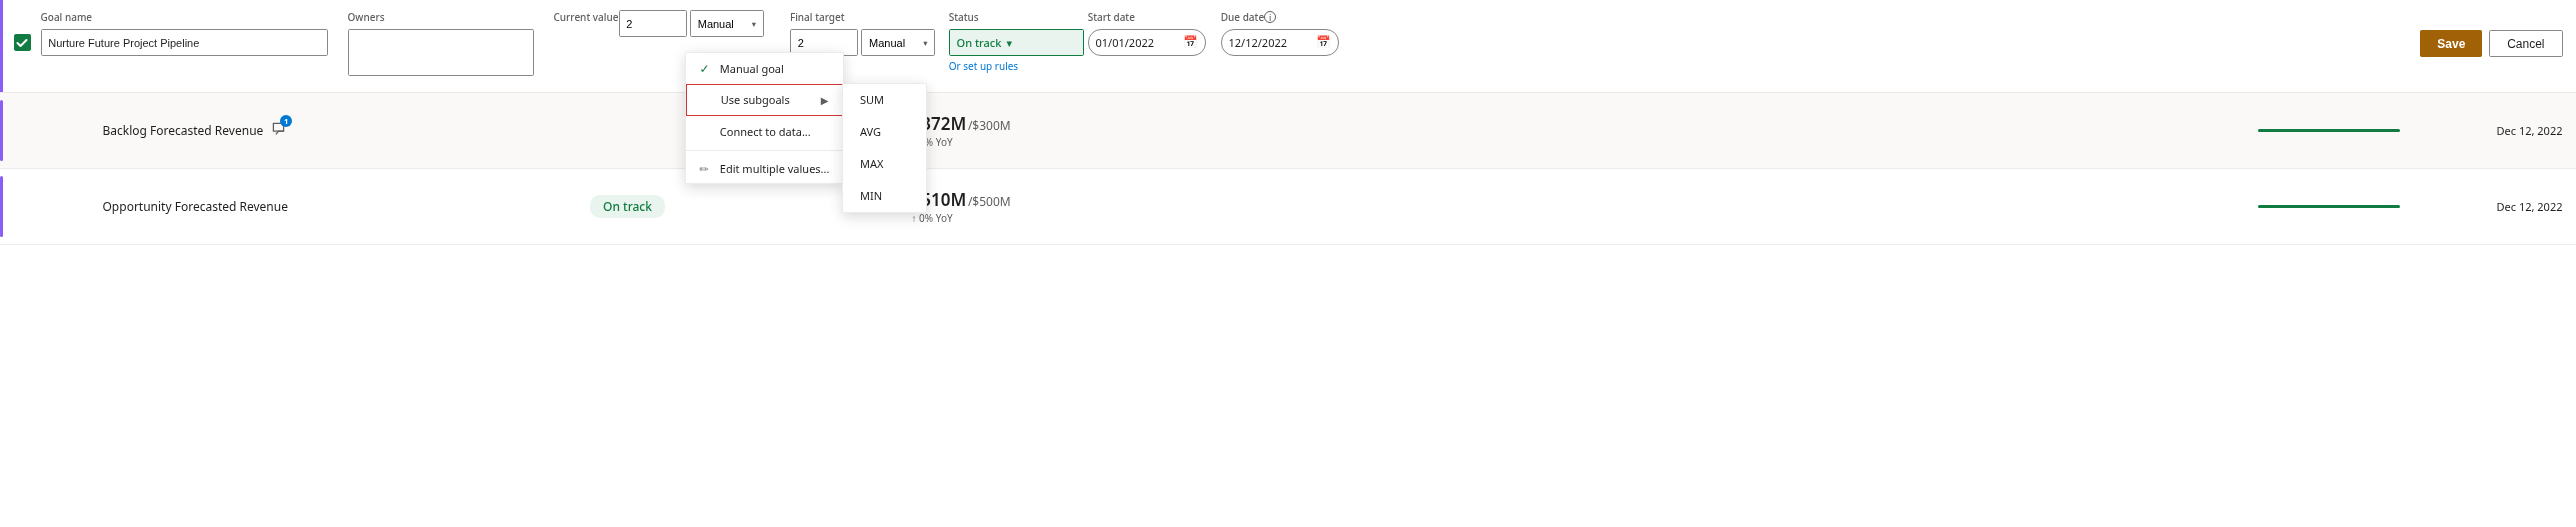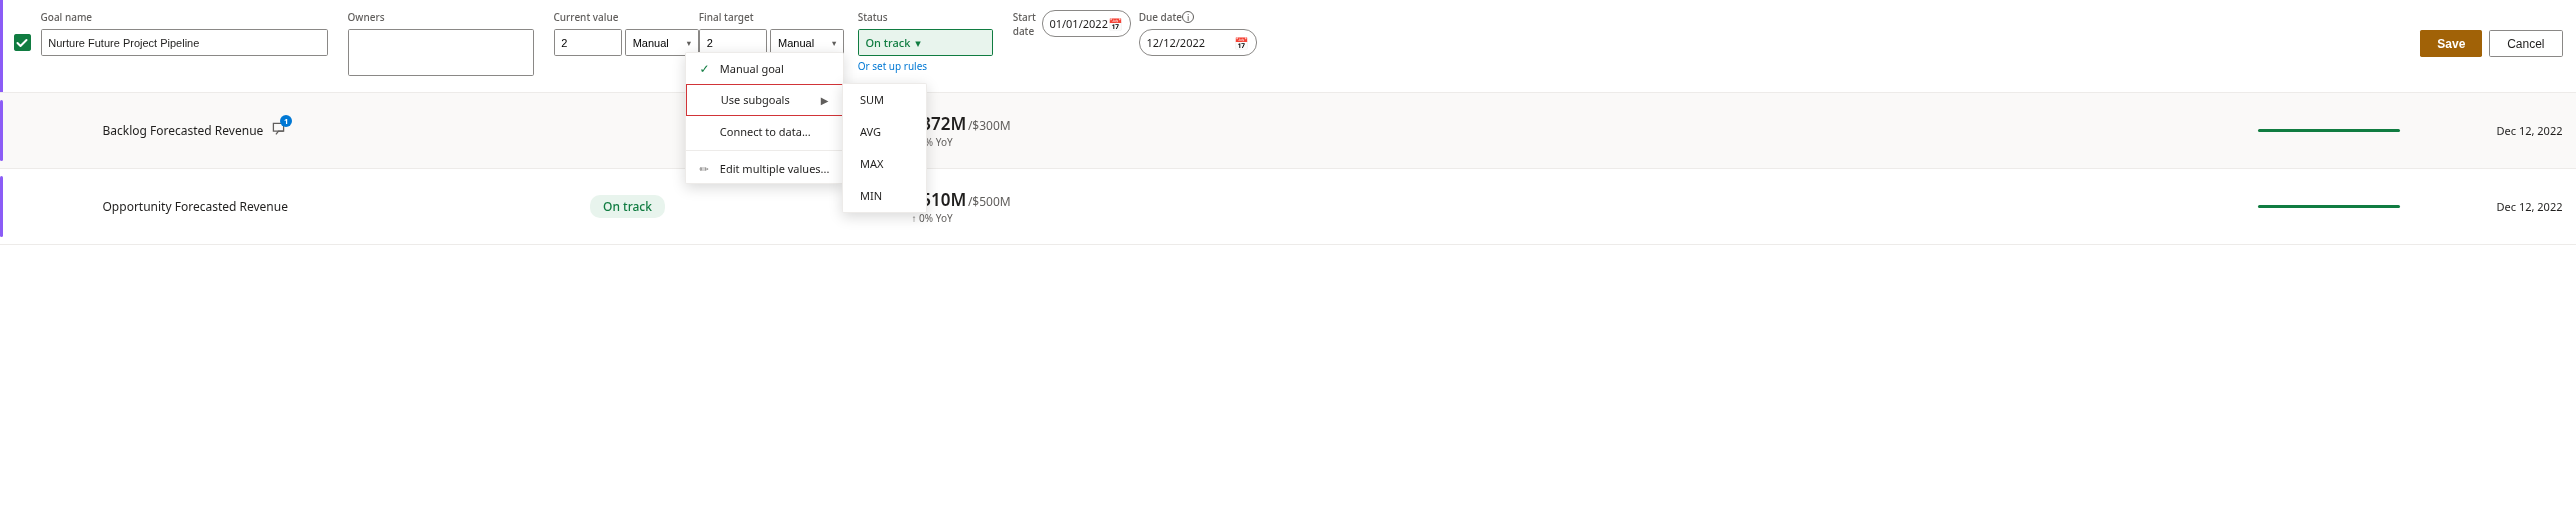--- a/index.html
+++ b/index.html
@@ -97,22 +97,22 @@
 
     .owners-box {
       border: 0.8px solid #8a8886;
       border-radius: 1.7px;
       height: 47px;
       background: #fff;
     }
 
     .col-current-value {
       display: flex;
-      flex-direction: column;
-      margin-right: 0;
+      flex-direction: row;
+      margin-right: 26px;
     }
 
     .current-value-inputs {
       display: flex;
       gap: 3.4px;
     }
 
     .number-input {
       border: 0.8px solid #8a8886;
       border-radius: 1.7px;
@@ -149,21 +149,21 @@
     }
 
     .final-target-inputs {
       display: flex;
       gap: 3.4px;
     }
 
     .col-status {
       display: flex;
       flex-direction: column;
-      margin-right: 20px;
+      margin-right: 4px;
       width: 135px;
     }
 
     .status-dropdown {
       border: 0.8px solid #107c41;
       border-radius: 1.7px;
       padding: 0 6.8px;
       height: 27px;
       background: #e8f4ed;
       cursor: pointer;
@@ -177,22 +177,22 @@
 
     .status-setup {
       font-size: 10px;
       color: #0078d4;
       margin-top: 3.4px;
       cursor: pointer;
     }
 
     .col-start-date {
       display: flex;
-      flex-direction: row;
-      margin-right: 8px;
+      flex-direction: column;
+      margin-right: 15px;
       width: 118px;
     }
 
     .col-due-date {
       display: flex;
       flex-direction: column;
       width: 118px;
     }
 
     .due-date-label {
@@ -216,21 +216,21 @@
 
     .date-input {
       border: 0.8px solid #8a8886;
       border-radius: 13px;
       padding: 5px 6.8px;
       font-size: 11px;
       height: 27px;
       width: 118px;
       background: #fff;
       display: flex;
-      align-items: flex-start;
+      align-items: flex-end;
       justify-content: space-between;
       cursor: pointer;
     }
 
     .calendar-icon {
       color: #605e5c;
       font-size: 12px;
     }
 
     .action-buttons {

